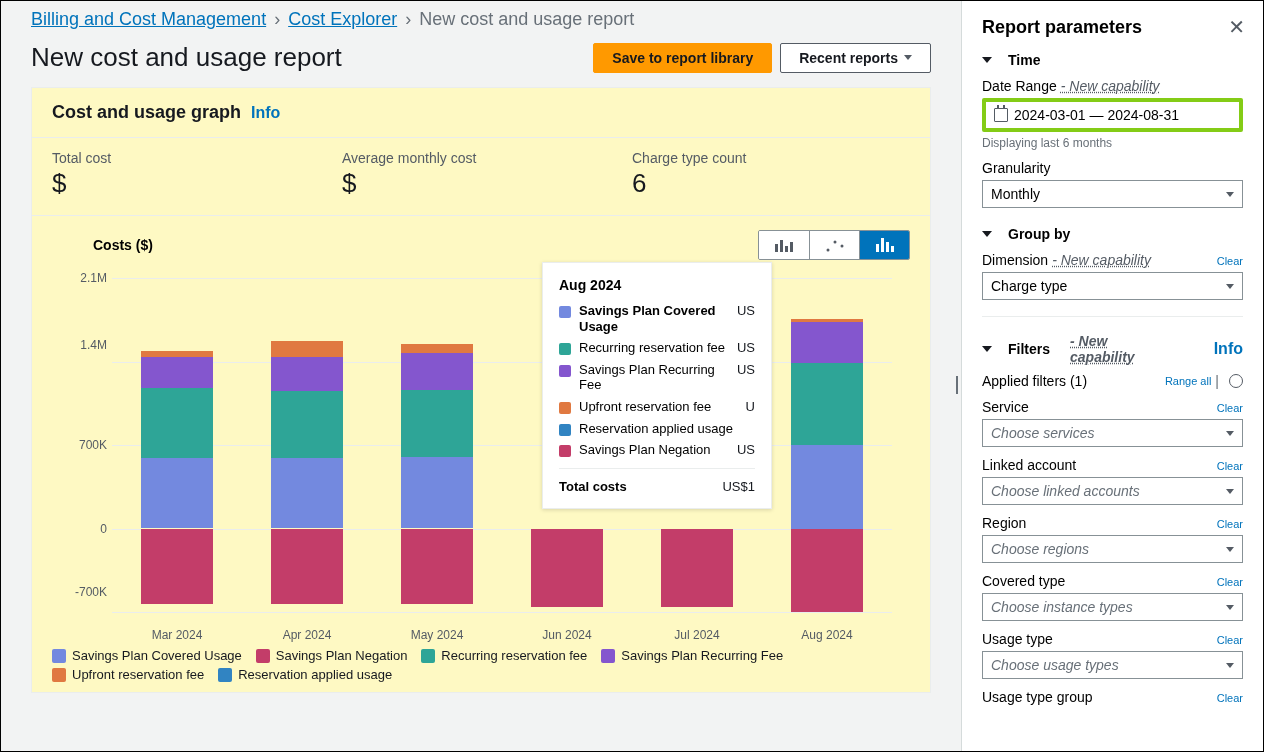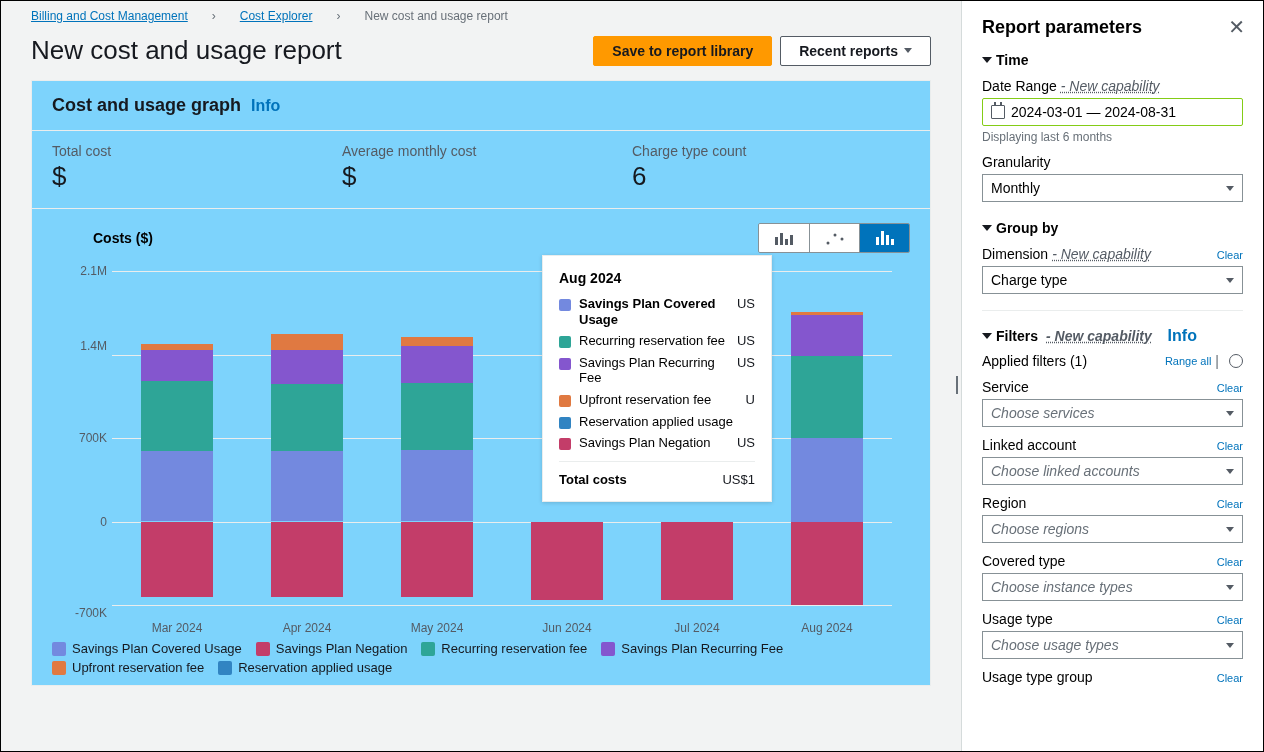--- a/index.html
+++ b/index.html
@@ -1,35 +1,35 @@
 <!DOCTYPE html>
 <html><head>
   <meta charset="utf-8">
   <style>
     * { margin: 0; padding: 0; box-sizing: border-box; }
     body { font-family: "Amazon Ember", -apple-system, BlinkMacSystemFont, "Segoe UI", Arial, sans-serif; width: 1264px; height: 752px; overflow: hidden; background: #fff; border:1px solid #000; }
     .main { display: flex; height: 100%; }
     .left-pane { flex: 1; display: flex; flex-direction: column; background: #f2f3f3; }
     
     
-    .breadcrumb { padding: 8px 30px 8px 30px; font-size: 12px; display:flex; align-items:center; gap:24px;}
+    .breadcrumb { padding: 8px 30px 8px 30px; font-size: 18px; display:flex; align-items:center; gap:8px;}
     .breadcrumb a { color: #0073bb; text-decoration: underline; cursor:pointer; }
     .breadcrumb .sep { color: #687078; }
     .breadcrumb .cur { color: #687078; }
     
     
     .page-header { display: flex; align-items: center; padding: 4px 30px 14px 30px; background:#f2f3f3;}
     .page-header h1 { font-size: 26px; font-weight: 400; flex: 1; color:#16191f;}
     .btn { border: 1px solid #545b64; background: #fff; padding: 6px 18px; font-size: 14px; font-weight: 700; border-radius: 2px; cursor: pointer; display:inline-flex; align-items:center; gap:6px; color:#16191f;}
     .btn.primary { background: #ff9900; border-color: #ff9900; color:#16191f;}
     .page-header .btn + .btn { margin-left: 8px; }
     .caret-down { width:0; height:0; border-left:4px solid transparent; border-right:4px solid transparent; border-top:5px solid #545b64; }
 
     
-    .card { border:1px solid #eaeded; margin: 0 30px 12px 30px; background:#7dd3fc; }
+    .card { border:1px solid #eaeded; margin: 0 30px 12px 30px; background:#fef9c3; }
     .card-header { padding: 14px 20px; border-bottom:1px solid #eaeded; display:flex; align-items:baseline; gap:10px;}
     .card-header h2 { font-size:18px; font-weight:700; color:#16191f; }
     .info-link { color:#0073bb; font-size:16px; font-weight:700; cursor:pointer;}
     
     
     .kpi-row { display:flex; border-bottom:1px solid #eaeded; }
     .kpi { flex:0 0 290px; padding:12px 20px 16px 20px;}
     .kpi .lab { font-size:14px; color:#545b64; margin-bottom:2px;}
     .kpi .val { font-size:26px; font-weight:400; color:#16191f;}
     
@@ -65,26 +65,26 @@
     
     
     .legend{ margin-top:6px; display:flex; flex-wrap:wrap; gap:4px 14px; font-size:13px; color:#16191f;}
     .legend .item{display:inline-flex; align-items:center;}
     .legend .sw{ width:14px; height:14px; border-radius:2px; margin-right:6px;}
 
     
     .right-pane { width:302px; border-left:1px solid #d5dbdb; padding:16px 20px; overflow-y:auto; background:#fff; position:relative;}
     .right-pane h3{ font-size:18px; font-weight:700; margin-bottom:14px;}
     .close-x{ position:absolute; top:14px; right:18px; cursor:pointer; font-size:20px; font-weight:400; color:#545b64;}
-    .section-head { font-size:14px; font-weight:700; display:flex; align-items:center; gap:4px; margin:10px 0 8px 0; cursor:pointer;}
+    .section-head { font-size:14px; font-weight:700; display:flex; align-items:center; gap:16px; margin:10px 0 8px 0; cursor:pointer;}
     .section-head .tri{ width:0; height:0; border-left:5px solid transparent; border-right:5px solid transparent; border-top:6px solid #16191f;}
     .field-label{ font-size:14px; margin:10px 0 4px 0; display:flex; align-items:baseline;}
     .new-cap{ font-style:italic; text-decoration:underline dotted; color:#545b64; margin-left:4px;}
     .clear-link{ margin-left:auto; color:#0073bb; font-size:11px; cursor:pointer;}
-    .input-box{ border:1px solid #84cc16; border-radius:2px; padding:5px 8px; display:flex; align-items:center; gap:6px; font-size:14px; background:#fff;}
+    .input-box{ border:4px solid #84cc16; border-radius:2px; padding:5px 8px; display:flex; align-items:center; gap:6px; font-size:14px; background:#fff;}
     .input-box .cal{ width:14px; height:14px; border:1.5px solid #545b64; border-radius:1px; position:relative;}
     .input-box .cal:before{content:""; position:absolute; top:-4px; left:2px; width:2px; height:4px; background:#545b64; box-shadow:6px 0 0 #545b64;}
     .select-box{ border:1px solid #879196; border-radius:0; padding:5px 8px; display:flex; align-items:center; font-size:14px; cursor:pointer; background:#fff;}
     .select-box.placeholder{ color:#687078; font-style:italic;}
     .select-box .caret-down{ margin-left:auto;}
     .hint{ font-size:12px; color:#687078; margin-top:4px;}
     .divider{ border-top:1px solid #eaeded; margin:16px 0;}
     .filters-head{ display:flex; align-items:center; font-size:14px; margin:8px 0;}
     .filters-head .cfg{ width:14px; height:14px; border:1.5px solid #545b64; border-radius:50%; margin-left:6px; position:relative; cursor:pointer;}
     .filters-head .pipe{ margin:0 4px; color:#687078;}
@@ -198,27 +198,27 @@
                     <span class="v">US</span>
                   </div>
                 </div>
               <hr>
               <div class="tt-total">
                 <span>Total costs</span>
                 <span class="v" style="margin-left:auto">US$1</span>
               </div>
             </div>
           <div class="gridline" style="top: 350px; left: 60px; right: 0px; position: absolute;"></div>
-              <div class="y-axis-label" style="top: 358px;">-700K</div>
+              <div class="y-axis-label" style="top: 330px;">-700K</div>
               <div class="gridline" style="top: 266.5px; left: 60px; right: 0px; position: absolute;"></div>
               <div class="y-axis-label" style="top: 266.5px;">0</div>
               <div class="gridline" style="top: 183px; left: 60px; right: 0px; position: absolute;"></div>
               <div class="y-axis-label" style="top: 183px;">700K</div>
               <div class="gridline" style="top: 99.5px; left: 60px; right: 0px; position: absolute;"></div>
-              <div class="y-axis-label" style="top: 91px;">1.4M</div>
+              <div class="y-axis-label" style="top: 83px;">1.4M</div>
               <div class="gridline" style="top: 16px; left: 60px; right: 0px; position: absolute;"></div>
               <div class="y-axis-label" style="top: 16px;">2.1M</div>
               <div class="bars-container">
                 <div class="bar-col">
                   <div class="bar-stack" style="top: 0px; bottom: 0px;">
                     <div class="bar-seg" style="position: absolute; top: 180.121px; height: 70.3786px; background: rgb(115, 137, 223);"></div>
                     <div class="bar-seg" style="position: absolute; top: 109.743px; height: 70.3786px; background: rgb(46, 165, 151);"></div>
                     <div class="bar-seg" style="position: absolute; top: 78.7286px; height: 31.0143px; background: rgb(132, 86, 206);"></div>
                     <div class="bar-seg" style="position: absolute; top: 72.7643px; height: 5.96429px; background: rgb(224, 121, 65);"></div>
                     <div class="bar-seg" style="position: absolute; top: 250.5px; height: 75.15px; background: rgb(195, 61, 105);"></div>

